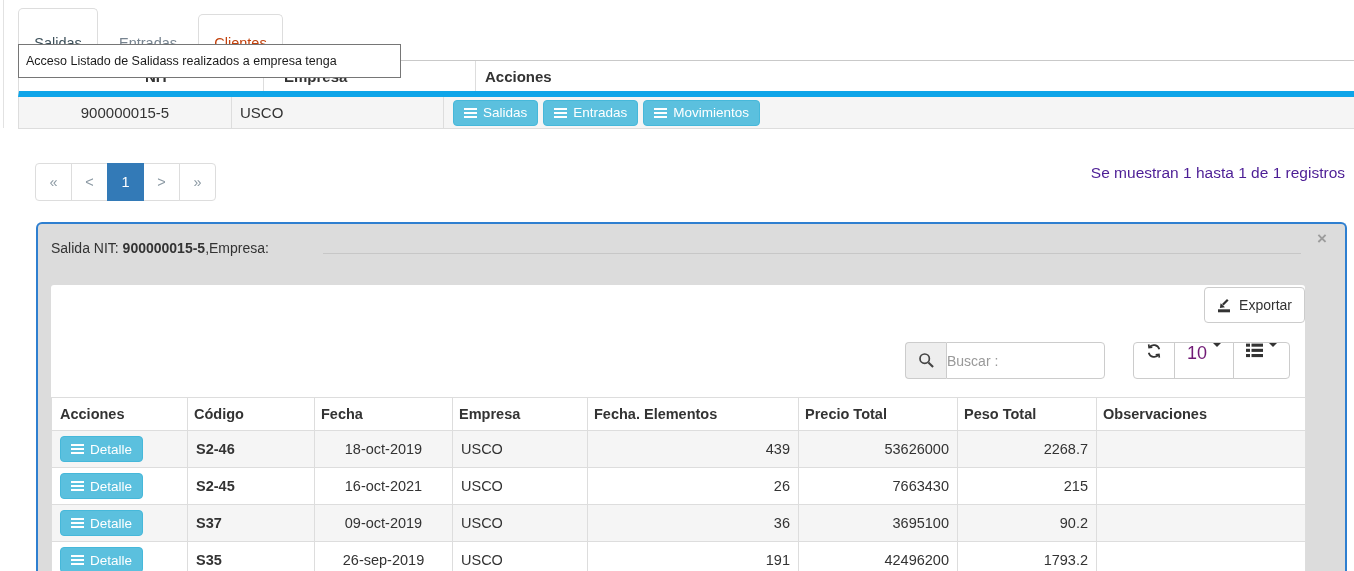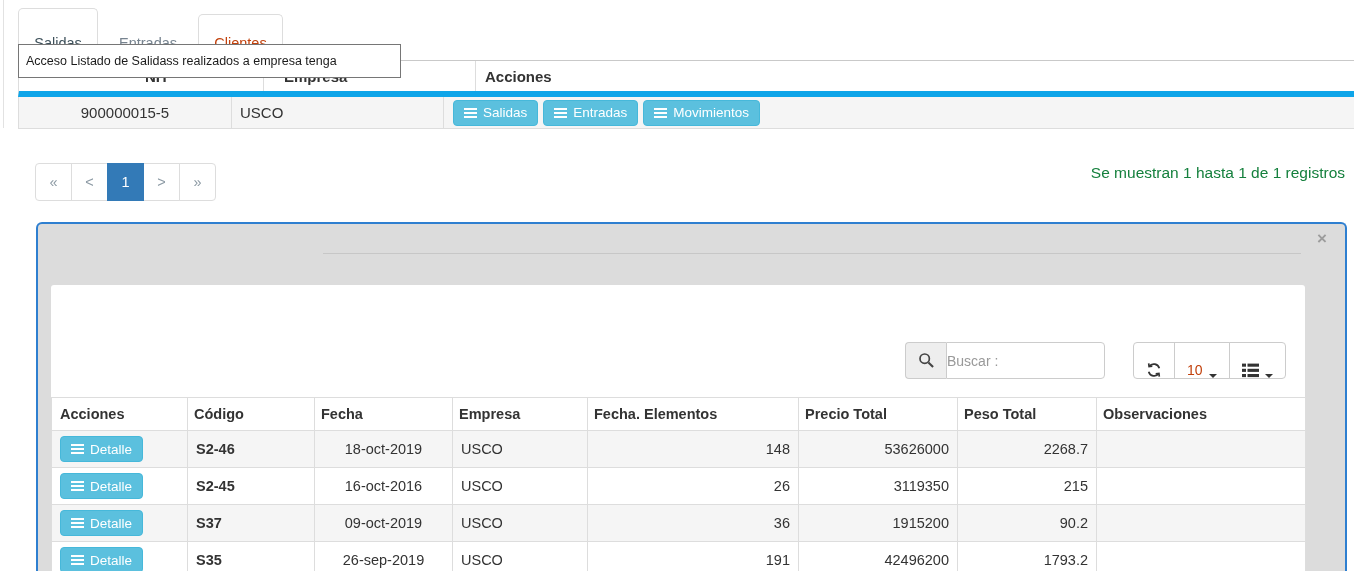--- a/index.html
+++ b/index.html
@@ -54,21 +54,21 @@
   
   .pager { left:35px; top:163px; display:flex; }
   .page-btn {
     width:37px; height:38px; margin-left:-1px; background:#fff; border:1px solid #ddd;
     display:flex; align-items:center; justify-content:center; font-size:14.5px; color:#8c9aa4; cursor:pointer;
   }
   .page-btn:first-child { border-radius:4px 0 0 4px; margin-left:0; }
   .page-btn:last-child  { border-radius:0 4px 4px 0; }
   .page-btn.active { background:#337ab7; border-color:#337ab7; color:#fff; z-index:2; }
 
-  .summary { right:9px; top:164px; font-size:15.5px; color:#15803d; }
+  .summary { right:9px; top:164px; font-size:15.5px; color:#4c1d95; }
 
   
   .panel {
     left:36px; top:222px; width:1311px; height:349px;
     background:#dcdcdc; border:2px solid #2e7fd0; border-bottom:none; border-radius:6px 6px 0 0;
   }
   .panel-title { left:13px; top:16px; font-size:14px; color:#333; }
   .panel-title b { font-weight:bold; }
   .panel-divider { left:285px; right:44px; top:29px; height:1px; background:#c7c7c7; }
   .panel-close { right:18px; top:6px; font-size:17px; font-weight:bold; color:#9c9c9c; cursor:pointer; line-height:1; }
@@ -88,21 +88,21 @@
   .search-input {
     width:159px; height:37px; border:1px solid #ccc; border-radius:0 4px 4px 0;
     padding:0 0; font-size:14px; color:#555; outline:none;
     font-family:"Liberation Sans", sans-serif;
   }
   .search-input::placeholder { color:#999; opacity:1; }
 
   .btn-group { left:1082px; top:57px; height:37px; display:flex; }
   .bg-btn {
     background:#fff; border:1px solid #ccc; margin-left:-1px; padding:0 12px;
-    display:flex; align-items:flex-end; gap:6px; font-size:14px; color:#c2410c; cursor:pointer;
+    display:flex; align-items:flex-start; gap:6px; font-size:18px; color:#701a75; cursor:pointer;
   }
   .bg-btn:first-child { border-radius:4px 0 0 4px; margin-left:0; }
   .bg-btn:last-child  { border-radius:0 4px 4px 0; }
   .caret { width:0; height:0; border-top:4px solid #333; border-left:4px solid transparent; border-right:4px solid transparent; }
 
   
   .t2 { left:0; top:112px; width:1254px; border-collapse:collapse; table-layout:fixed; }
   .t2 th {
     height:33px; font-size:14.5px; font-weight:bold; color:#333; background:#fff;
     border:1px solid #ddd; text-align:left; padding:0 6px;
@@ -161,25 +161,36 @@
   <div class="page-btn">«</div>
   <div class="page-btn">&lt;</div>
   <div class="page-btn active">1</div>
   <div class="page-btn">&gt;</div>
   <div class="page-btn">»</div>
 </div>
 
 <div class="abs summary">Se muestran 1 hasta 1 de 1 registros</div>
 
 <div class="abs panel">
+  <div class="abs panel-title">
+    <span>Salida NIT: </span><b>900000015-5</b><span>,Empresa:</span>
+  </div>
   <div class="abs panel-divider"></div>
   <div class="abs panel-close">×</div>
 
   <div class="abs white-box">
 
+    <button class="abs export-btn">
+      <svg width="15" height="15" viewBox="0 0 15 15">
+        <rect x="1" y="11.3" width="12" height="3" fill="#333"></rect>
+        <line x1="10.8" y1="1.8" x2="5.8" y2="6.8" stroke="#333" stroke-width="2.2"></line>
+        <polygon points="2.9,10 3.6,5.2 8,9.3" fill="#333"></polygon>
+      </svg>
+      <span>Exportar</span>
+    </button>
 
     <div class="abs search-group">
       <div class="search-addon">
         <svg width="17" height="17" viewBox="0 0 16 16">
           <circle cx="6.3" cy="6.3" r="4.4" fill="none" stroke="#444" stroke-width="1.6"></circle>
           <line x1="9.8" y1="9.8" x2="14.2" y2="14.2" stroke="#444" stroke-width="2"></line>
         </svg>
       </div>
       <input class="search-input" type="text" placeholder="Buscar :" style="">
     </div>
@@ -235,48 +246,48 @@
       </thead>
       <tbody>
         <tr class="stripe">
           <td><button class="btn-info">
                 <span class="bars-icon"></span>
                 <span>Detalle</span>
               </button></td>
           <td class="td-code">S2-46</td>
           <td class="td-center">18-oct-2019</td>
           <td>USCO</td>
-          <td class="td-right">148</td>
+          <td class="td-right">439</td>
           <td class="td-right">53626000</td>
           <td class="td-right">2268.7</td>
           <td></td>
         </tr>
         <tr>
           <td><button class="btn-info">
                 <span class="bars-icon"></span>
                 <span>Detalle</span>
               </button></td>
           <td class="td-code">S2-45</td>
-          <td class="td-center">16-oct-2016</td>
+          <td class="td-center">16-oct-2021</td>
           <td>USCO</td>
           <td class="td-right">26</td>
-          <td class="td-right">3119350</td>
+          <td class="td-right">7663430</td>
           <td class="td-right">215</td>
           <td></td>
         </tr>
         <tr class="stripe">
           <td><button class="btn-info">
                 <span class="bars-icon"></span>
                 <span>Detalle</span>
               </button></td>
           <td class="td-code">S37</td>
           <td class="td-center">09-oct-2019</td>
           <td>USCO</td>
           <td class="td-right">36</td>
-          <td class="td-right">1915200</td>
+          <td class="td-right">3695100</td>
           <td class="td-right">90.2</td>
           <td></td>
         </tr>
         <tr>
           <td><button class="btn-info">
                 <span class="bars-icon"></span>
                 <span>Detalle</span>
               </button></td>
           <td class="td-code">S35</td>
           <td class="td-center">26-sep-2019</td>

